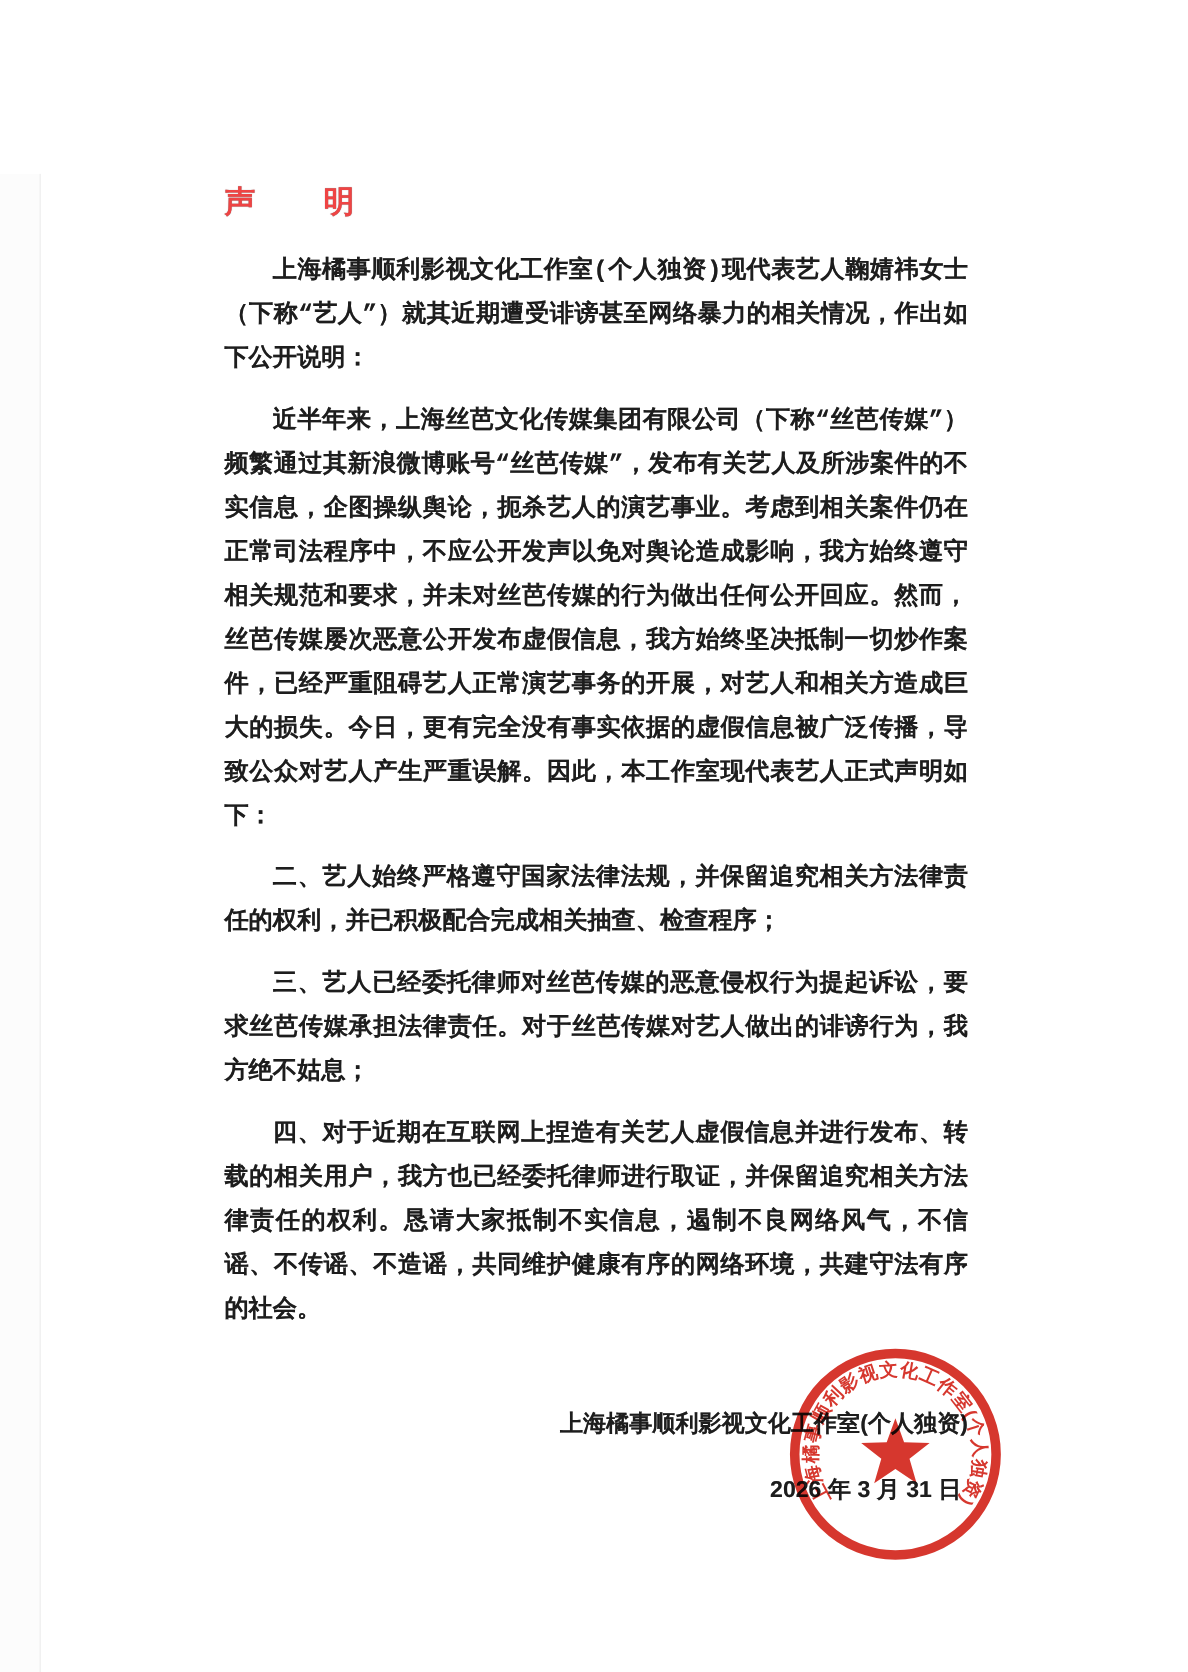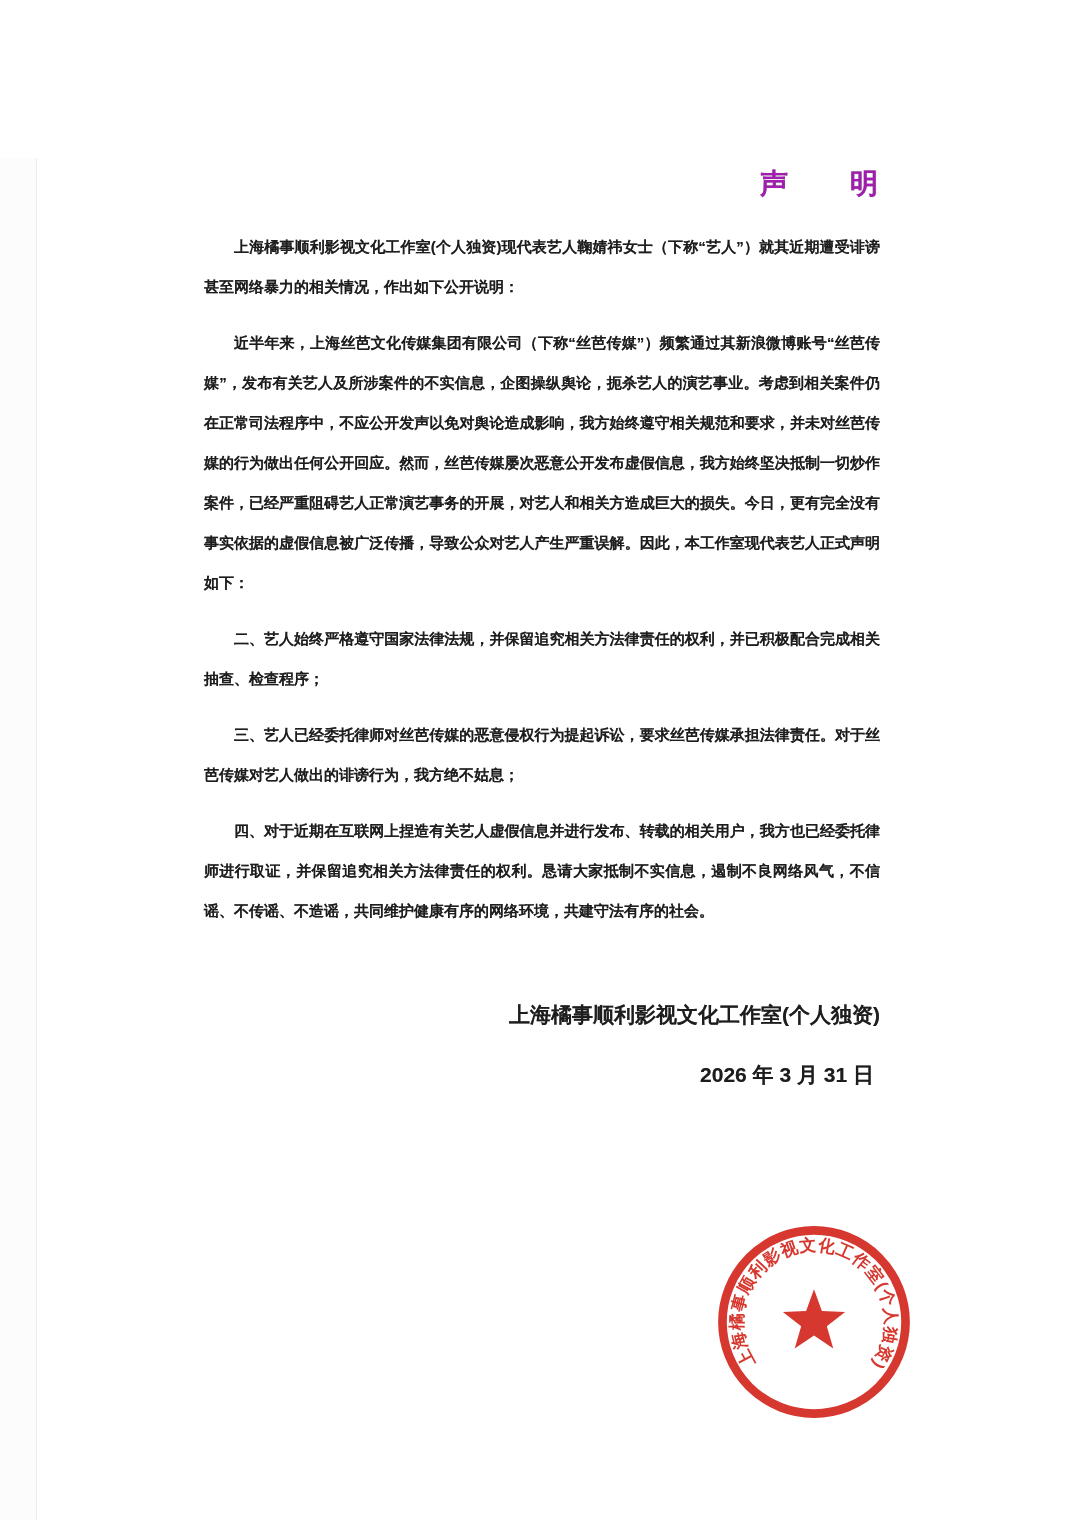--- a/index.html
+++ b/index.html
@@ -34,36 +34,37 @@
   }
   .doc {
     position: absolute;
     left: 204px;
     top: 165px;
     width: 676px;
   }
   .title {
     font-size: 28px;
     font-weight: 700;
-    text-align: right;
+    text-align: left;
     letter-spacing: 2px;
     margin: 0 0 24px 0;
-    color: #a21caf;
+    color: #ef4444;
     text-shadow: 0 0 0.7px rgba(0,0,0,0.55);
   }
   .para {
-    font-size: 15px;
+    font-size: 22px;
     line-height: 40px;
     font-weight: 600;
     text-align: justify;
     text-justify: inter-ideograph;
     text-indent: 2em;
     margin: 0 0 16px 0;
     color: #1d1d1d;
     text-shadow: 0 0 0.6px rgba(0,0,0,0.5);
+    font-family: Liberation Mono, monospace;
   }
   .closing {
     margin-bottom: 0;
   }
   .sig-block {
     margin-top: 64px;
     text-align: right;
     font-size: 21px;
     font-weight: 600;
     line-height: 40px;

